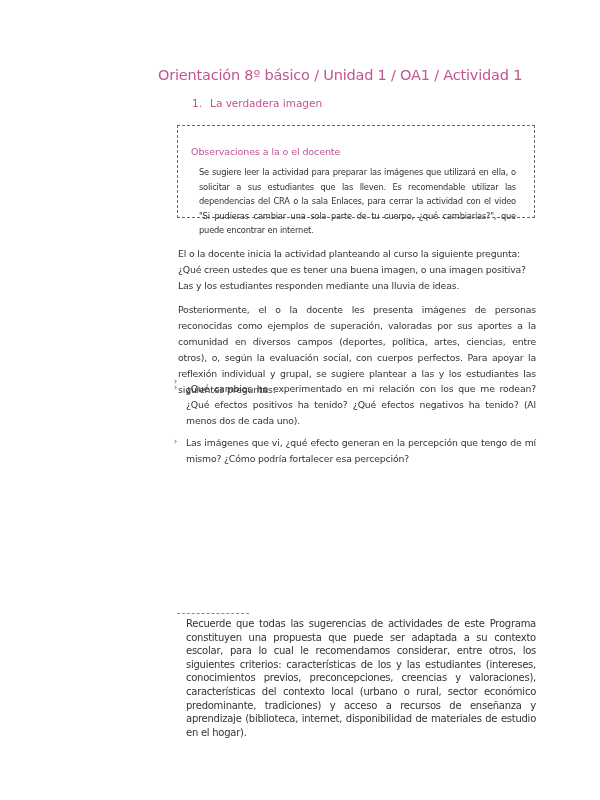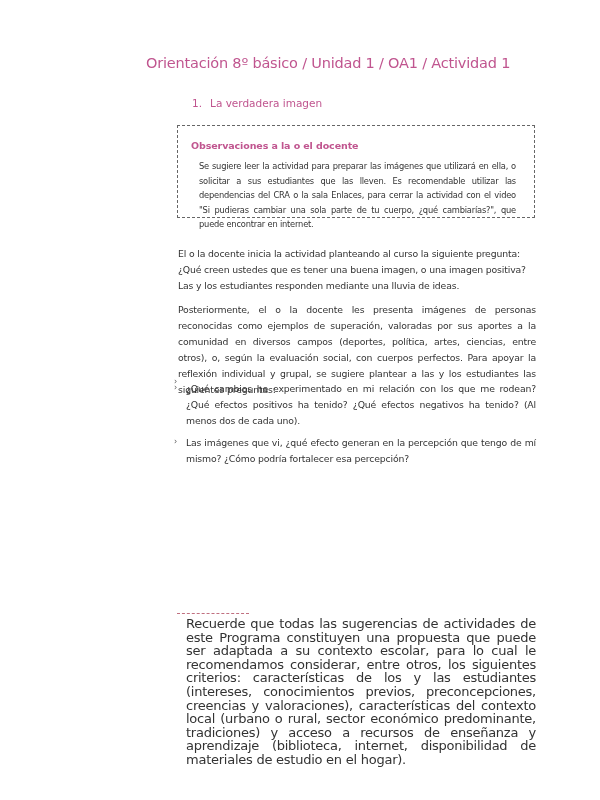--- a/index.html
+++ b/index.html
@@ -17,21 +17,21 @@
     }
     .page-title {
       position: absolute;
       left: 146px;
       top: 55px;
       font-size: 14.5px;
       color: #c0558f;
       letter-spacing: -0.2px;
       white-space: nowrap;
       font-weight: normal;
-      margin: 0;
+      margin: 12px;
     }
     .section-heading {
       position: absolute;
       left: 192px;
       top: 97px;
       font-size: 10.5px;
       color: #c0558f;
       white-space: nowrap;
       margin: 0;
       font-weight: normal;
@@ -43,22 +43,22 @@
       top: 125px;
       width: 358px;
       height: 93px;
       border: 1px dashed #666666;
       box-sizing: border-box;
       padding: 12px 10px 0 13px;
     }
     .obs-title {
       font-size: 9.5px;
       color: #c0558f;
-      margin: 2px 0 8px 0;
-      font-weight: bold;
+      margin: 8px 0 8px 0;
+      font-weight: normal;
       letter-spacing: -0.1px;
     }
     .obs-text {
       font-size: 8.3px;
       line-height: 14.5px;
       color: #333;
       text-align: justify;
       margin: 8px;
       letter-spacing: -0.2px;
     }
@@ -105,21 +105,21 @@
       left: 177px;
       top: 613px;
       width: 72px;
       border-top: 1px dashed #c07080;
     }
     .footnote {
       position: absolute;
       left: 186px;
       top: 617px;
       width: 350px;
-      font-size: 13px;
+      font-size: 10px;
       line-height: 13.6px;
       color: #333;
       text-align: justify;
       margin: 0;
       letter-spacing: -0.25px;
     }
   </style>
 </head>
 <body>
 

